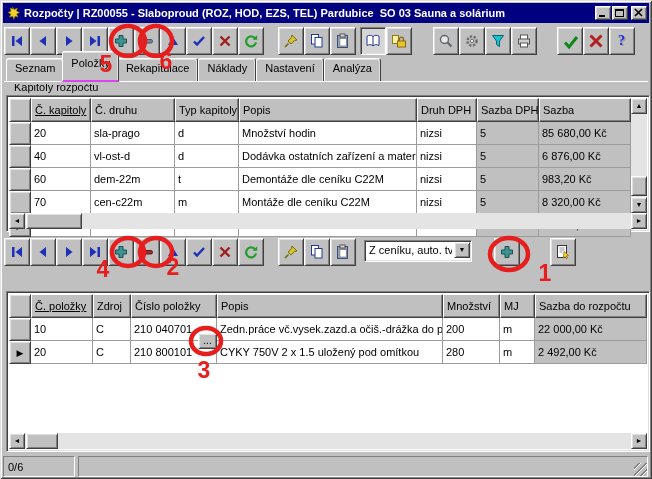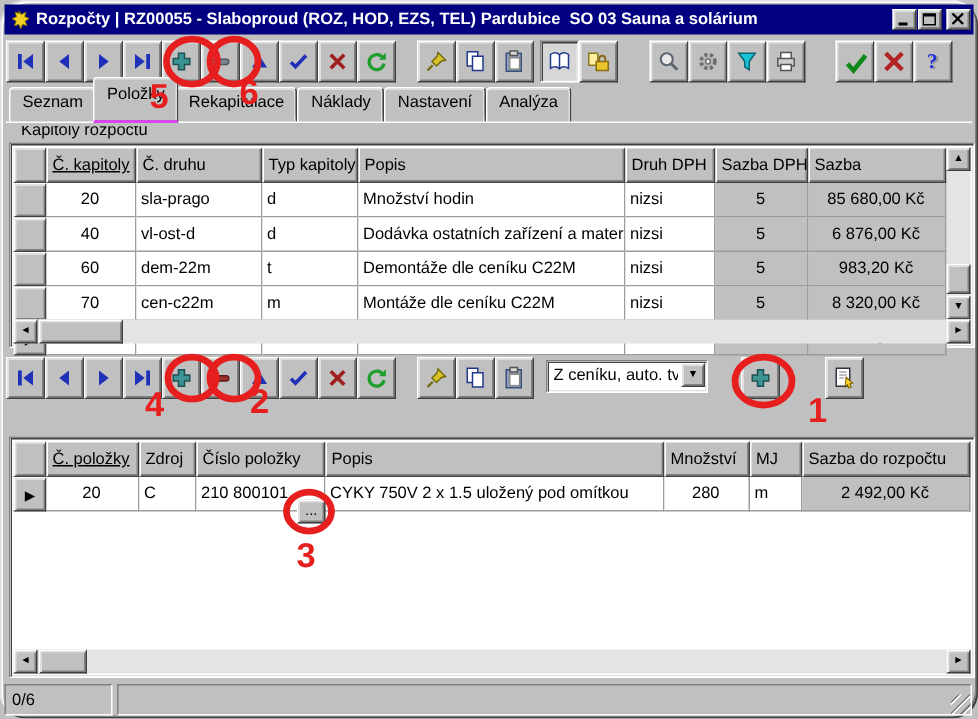--- a/index.html
+++ b/index.html
@@ -1,19 +1,19 @@
 <!DOCTYPE html>
 <html><head>
 <meta charset="utf-8">
 <style>
   html,body{margin:0;padding:0;}
   body{width:652px;height:479px;position:relative;background:#c0c0c0;
        font-family:"Liberation Sans",sans-serif;font-size:11px;color:#000;overflow:hidden;}
   .win{position:absolute;inset:0;background:#c0c0c0;
-       box-shadow:inset 1px 1px 0 #dfdfdf,inset -1px -1px 0 #404040,inset 2px 2px 0 #fff,inset -2px -2px 0 #808080;border-radius:17px;}
+       box-shadow:inset 1px 1px 0 #dfdfdf,inset -1px -1px 0 #404040,inset 2px 2px 0 #fff,inset -2px -2px 0 #808080;}
   
   .titlebar{position:absolute;left:3px;top:3px;right:3px;height:20px;background:#000080;
             display:flex;align-items:center;padding:0 2px;}
   .titlebar .ttl{color:#fff;font-weight:bold;white-space:pre;overflow:hidden;flex:1;margin-left:4px;}
   .appicon{width:15px;height:15px;display:inline-block;flex:0 0 15px;}
   .winbtns{display:flex;gap:0;}
   .wbtn{width:16px;height:14px;background:#c0c0c0;border:1px solid;border-color:#fff #404040 #404040 #fff;
         box-shadow:inset 1px 1px 0 #dfdfdf,inset -1px -1px 0 #808080;display:flex;align-items:center;justify-content:center;padding:0;margin-left:1px;}
   .wbtn.close{margin-left:3px;}
   
@@ -40,21 +40,21 @@
         border-color:#808080 #fff #fff #808080;box-shadow:inset 1px 1px 0 #404040,inset -1px -1px 0 #dfdfdf;}
   .grid1{top:95px;height:135px;}
   .grid2{top:291px;height:159px;}
   table.dbgrid{position:absolute;left:2px;top:2px;border-collapse:separate;border-spacing:0;table-layout:fixed;}
   .dbgrid th{background:#c0c0c0;font-weight:normal;text-align:left;padding:2px 3px;height:18px;overflow:hidden;white-space:nowrap;
         border-top:1px solid #fff;border-left:1px solid #fff;border-right:1px solid #404040;border-bottom:1px solid #404040;
         box-shadow:inset -1px -1px 0 #808080;}
   .dbgrid th.sorted{text-decoration:underline;}
   .dbgrid td{background:#fff;padding:2px 3px;height:18px;overflow:hidden;white-space:nowrap;
         border-right:1px solid #9c9c9c;border-bottom:1px solid #9c9c9c;}
-  .dbgrid td.num{text-align:center;padding-right:4px;}
+  .dbgrid td.num{text-align:left;padding-right:4px;}
   .dbgrid td.gray{background:#c0c0c0;}
   .dbgrid .ind{background:#c0c0c0;border:1px solid;border-color:#fff #404040 #404040 #fff;
         box-shadow:inset 1px 1px 0 #dfdfdf,inset -1px -1px 0 #808080;padding:0;text-align:center;}
   .cur-arrow{font-size:9px;line-height:16px;}
   
   .sb{width:16px;height:16px;background:#c0c0c0;border:1px solid;border-color:#fff #404040 #404040 #fff;
       box-shadow:inset 1px 1px 0 #dfdfdf,inset -1px -1px 0 #808080;font-size:7px;line-height:14px;text-align:center;padding:0;color:#000;}
   .vscroll{position:absolute;top:2px;right:2px;bottom:18px;width:16px;background:#e4e4e4;}
   .vscroll .up{position:absolute;top:0;left:0;}
   .vscroll .down{position:absolute;bottom:0;left:0;}
@@ -459,20 +459,30 @@
           <th>Zdroj</th>
           <th>Číslo položky</th>
           <th>Popis</th>
           <th>Množství</th>
           <th>MJ</th>
           <th>Sazba do rozpočtu</th>
         </tr>
       </thead>
       <tbody>
         <tr>
+          <td class="ind"></td>
+          <td class="num">10</td>
+          <td>C</td>
+          <td>210 040701</td>
+          <td>Zedn.práce vč.vysek.zazd.a očiš.-drážka do p</td>
+          <td class="num">200</td>
+          <td>m</td>
+          <td class="num gray">22 000,00 Kč</td>
+        </tr>
+        <tr>
           <td class="ind"><span class="cur-arrow">▶</span></td>
           <td class="num">20</td>
           <td>C</td>
           <td>210 800101</td>
           <td>CYKY 750V 2 x 1.5 uložený pod omítkou</td>
           <td class="num">280</td>
           <td>m</td>
           <td class="num gray">2 492,00 Kč</td>
         </tr>
       </tbody>

